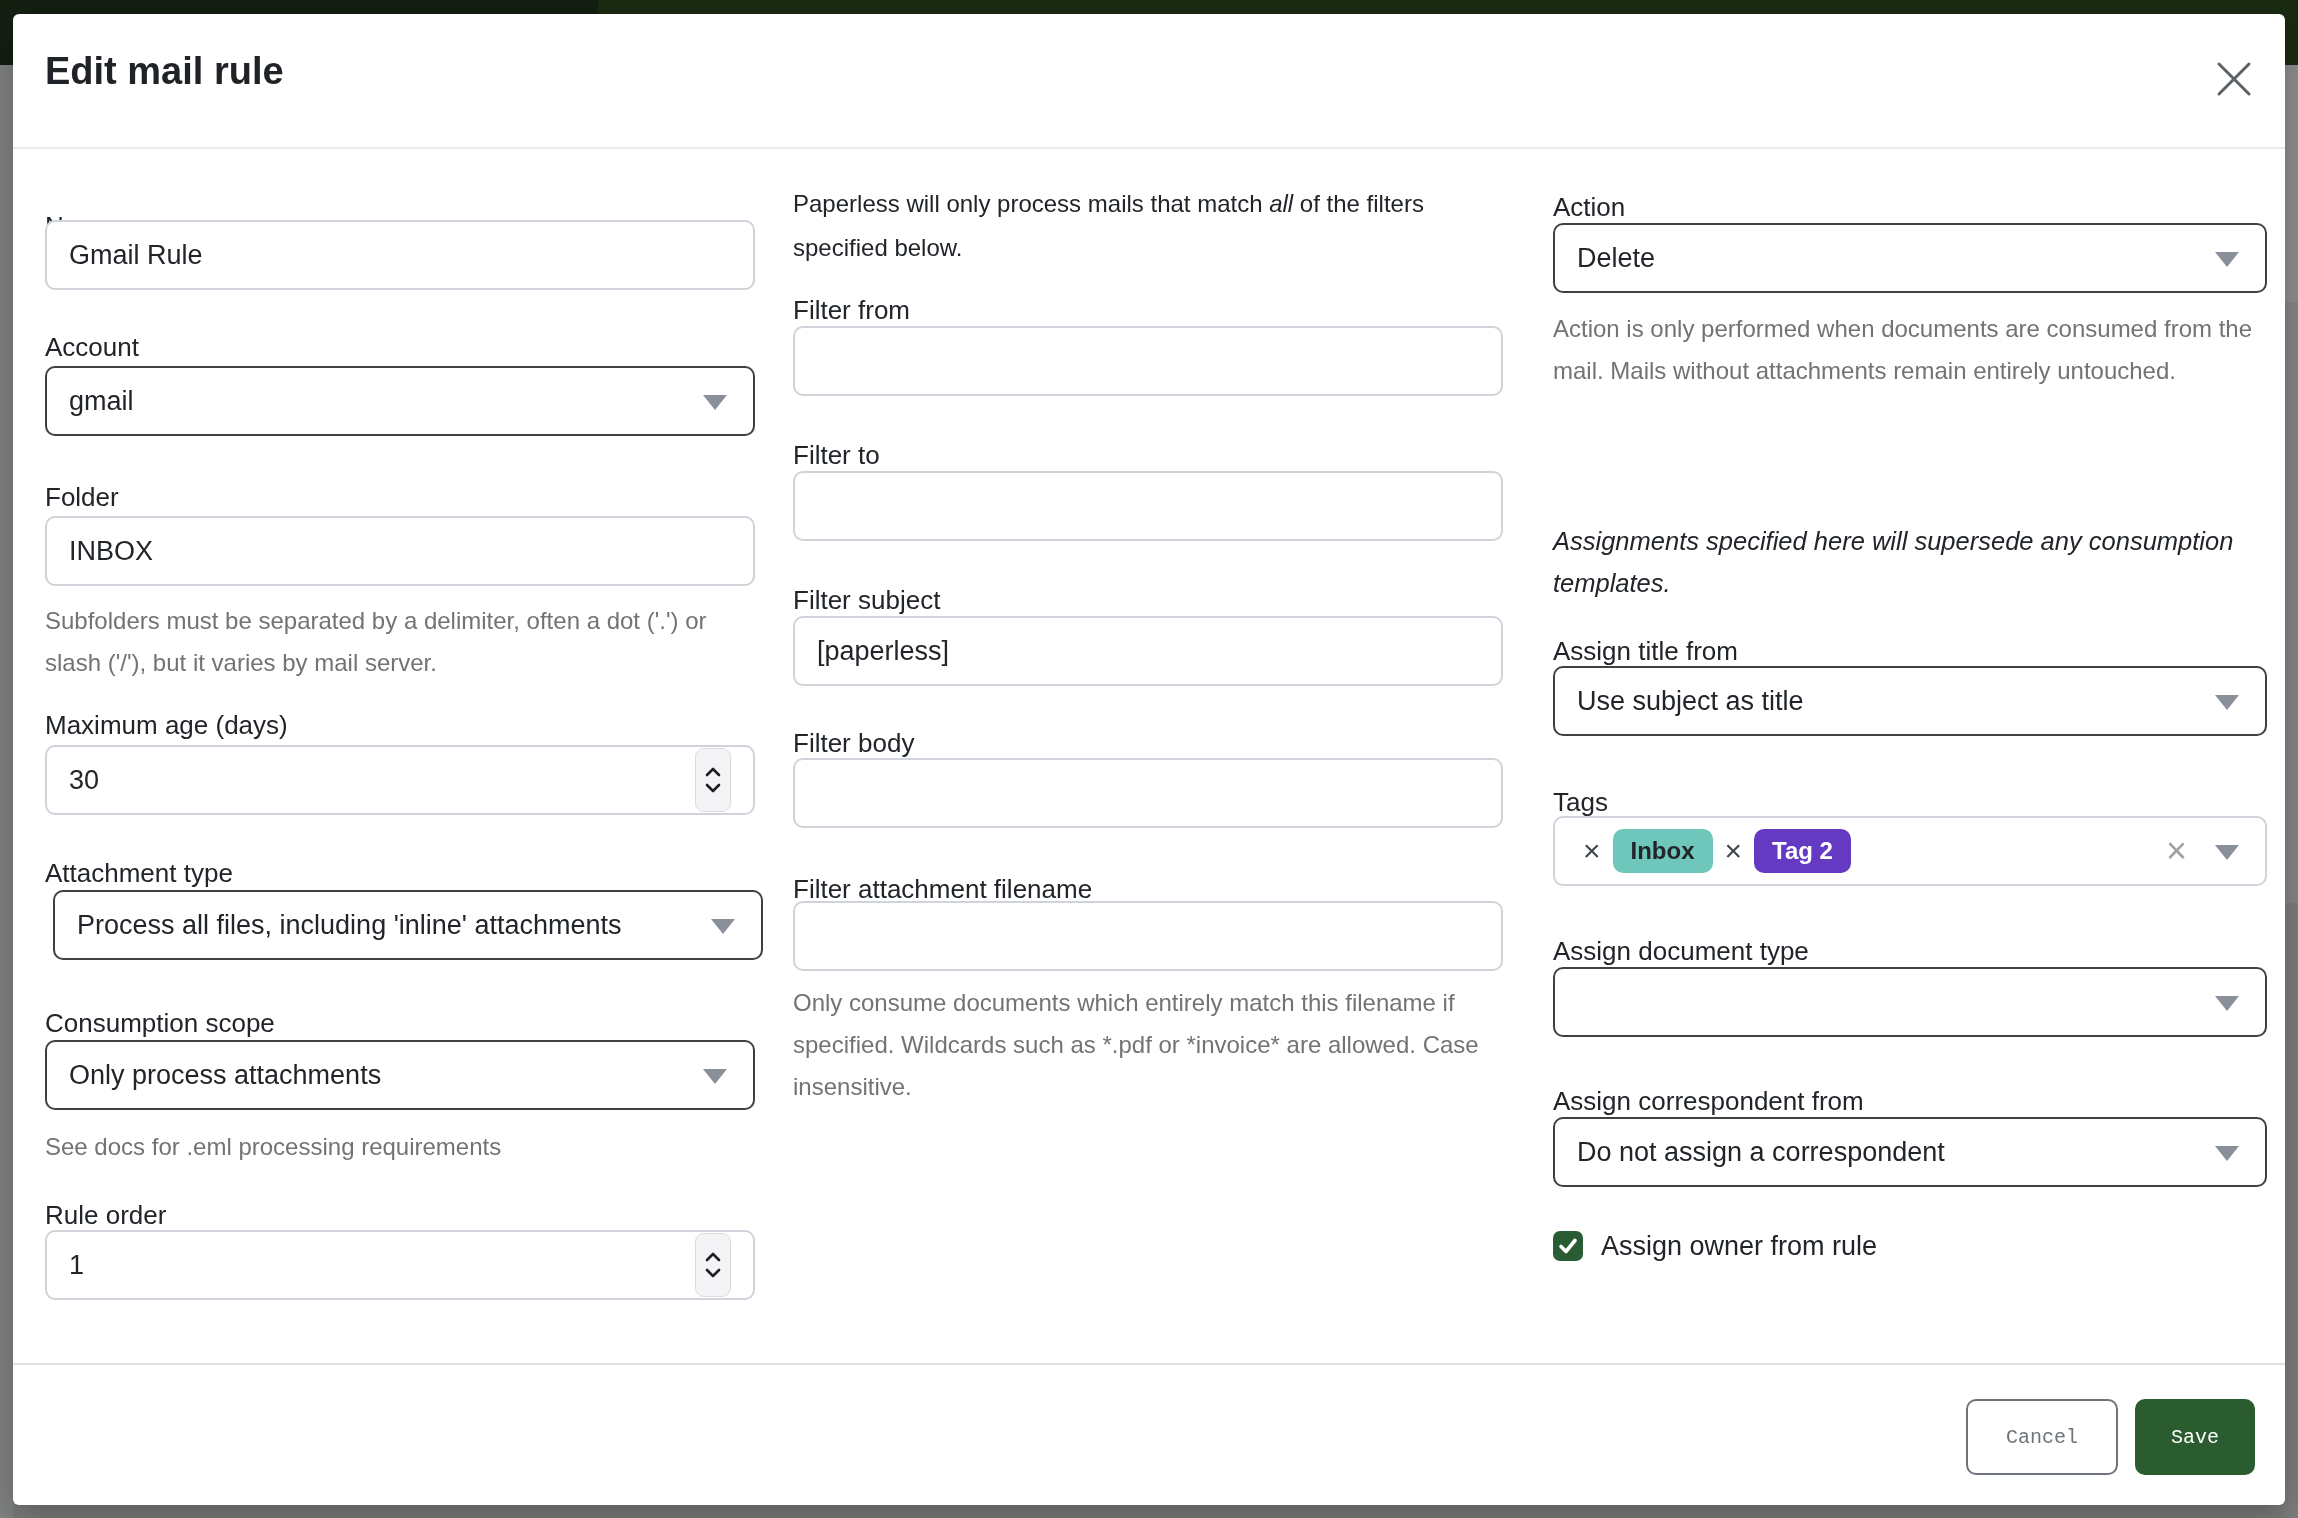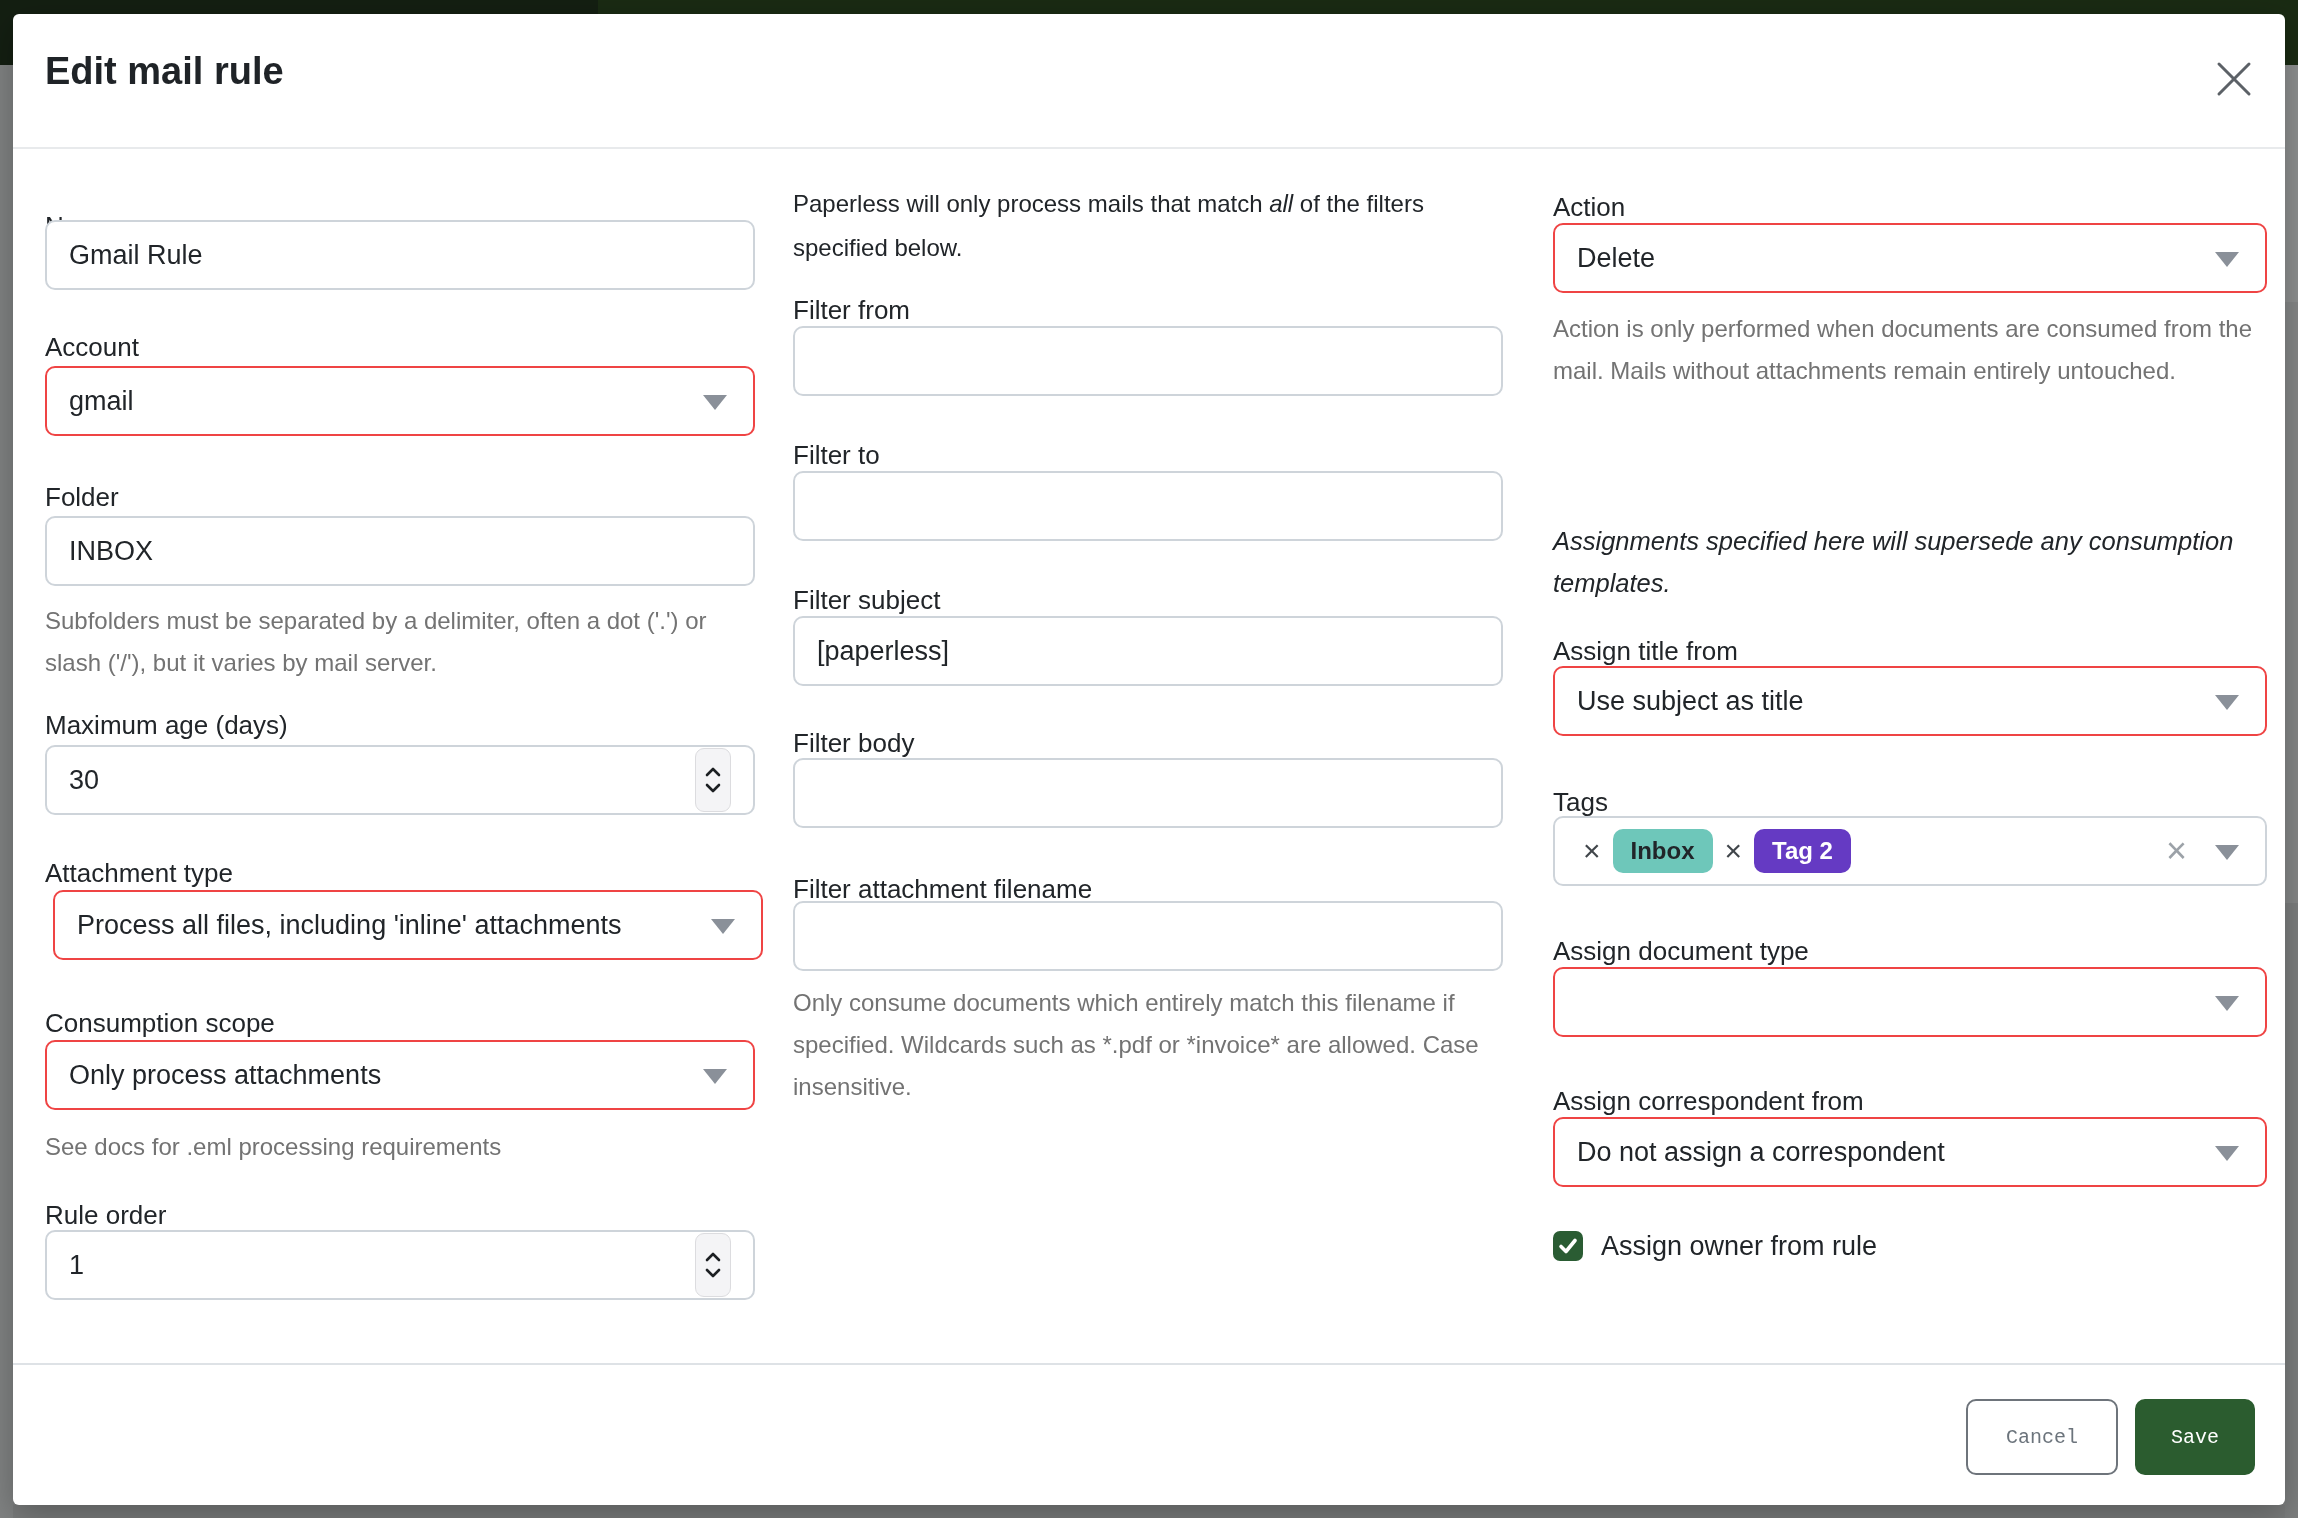--- a/index.html
+++ b/index.html
@@ -18,21 +18,21 @@
     border-radius:6px;box-shadow:0 10px 34px rgba(0,0,0,.28);}
   .mtitle{position:absolute;left:32px;top:36px;font-size:38px;font-weight:700;color:#1f2327;}
   .hline{position:absolute;left:0;top:133px;width:2272px;height:2px;background:#e8eaec;}
   .close-btn{position:absolute;left:2198px;top:42px;width:46px;height:46px;background:none;border:none;cursor:pointer;padding:0;}
   .fline{position:absolute;left:0;top:1349px;width:2272px;height:2px;background:#dee2e6;}
   
   .lbl{position:absolute;font-size:26px;color:#212529;}
   .tin{position:absolute;height:70px;border:2px solid #ced4da;border-radius:10px;
     font-family:"Liberation Sans",sans-serif;font-size:27px;color:#212529;
     padding:0 70px 0 22px;box-sizing:border-box;background:#fff;outline:none;}
-  .sel{position:absolute;height:70px;border:2px solid #ef4444;border-radius:10px;background:#fff;
+  .sel{position:absolute;height:70px;border:2px solid #404040;border-radius:10px;background:#fff;
     box-sizing:border-box;cursor:pointer;}
   .sel .val{position:absolute;left:22px;top:50%;transform:translateY(-50%);
     font-size:27px;color:#212529;white-space:nowrap;}
   .caret{position:absolute;right:26px;top:50%;margin-top:-6px;width:0;height:0;
     border-left:12px solid transparent;border-right:12px solid transparent;
     border-top:15px solid #8a9099;}
   .hint{position:absolute;font-size:24px;line-height:42px;color:#737373;}
   .para{position:absolute;font-size:24px;line-height:44px;color:#212529;}
   .note{position:absolute;font-size:25.5px;line-height:42px;color:#212529;font-style:italic;}
   .stepper{position:absolute;right:24px;top:50%;transform:translateY(-50%);width:34px;height:62px;

